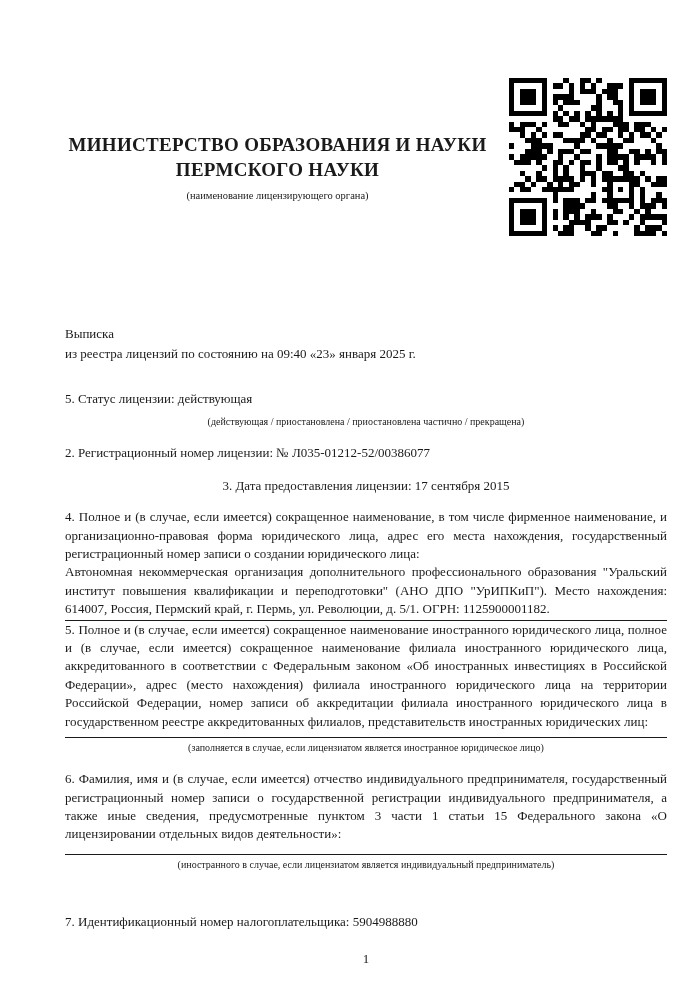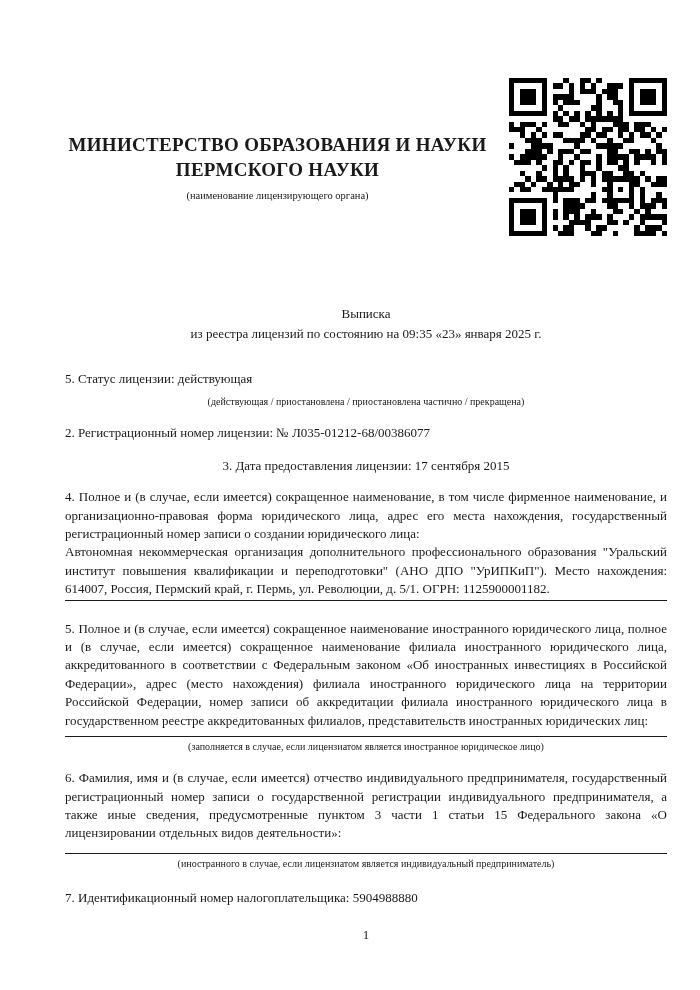--- a/index.html
+++ b/index.html
@@ -7,39 +7,39 @@
     width:700px;height:976px;background:#ffffff;box-sizing:border-box;
     padding:78px 33px 0 65px;position:relative;overflow:hidden;
     font-family:"Liberation Serif","DejaVu Serif",serif;color:#1a1a1a;
   }
   .header{position:relative;height:160px;}
   .ministry{position:absolute;left:0;top:54px;width:425px;text-align:center;}
   .ministry-name{font-weight:bold;font-size:19px;line-height:25px;letter-spacing:.3px;}
   .ministry-caption{font-size:10.5px;line-height:13px;margin-top:7px;}
   .qr{position:absolute;right:0;top:0;width:158px;height:158px;}
   .qr svg{display:block;width:158px;height:158px;}
-  .doc-title{margin-top:66px;text-align:center;font-size:13px;line-height:19.5px;}
+  .doc-title{margin-top:86px;text-align:left;font-size:13px;line-height:19.5px;}
   .item{font-size:13px;line-height:18.4px;}
   .para{text-align:justify;text-justify:inter-word;}
   .caption{font-size:10px;line-height:12px;text-align:center;color:#1a1a1a;}
   .rule{height:0;border-bottom:1.8px solid #1a1a1a;}
   .m-item1{margin-top:27px;}
   .m-cap1{margin-top:8px;}
   .m-item2{margin-top:16px;}
   .m-item3{margin-top:14px;text-align:center;}
   .m-item4{margin-top:13px;}
   .m-rule4{margin-top:1px;}
   .m-cap4{margin-top:3px;}
-  .m-item5{margin-top:19px;}
+  .m-item5{}
   .m-rule5{margin-top:6px;}
   .m-cap5{margin-top:4px;}
   .m-item6{margin-top:16px;}
   .m-rule6{margin-top:10px;}
   .m-cap6{margin-top:4px;}
-  .m-item7{margin-top:19px;}
+  .m-item7{margin-top:42px;}
   .page-number{margin-top:20px;text-align:center;font-size:13px;line-height:15px;}
 </style>
 </head>
 <body>
 
 <div class="page">
 
   <div class="header">
     <div class="ministry">
       <div class="ministry-name">МИНИСТЕРСТВО ОБРАЗОВАНИЯ И НАУКИ</div>
@@ -469,27 +469,27 @@
           <rect x="24" y="28" width="1" height="1"></rect>
           <rect x="25" y="28" width="1" height="1"></rect>
           <rect x="26" y="28" width="1" height="1"></rect>
           <rect x="28" y="28" width="1" height="1"></rect>
         </svg>
       </div>
   </div>
 
   <div class="doc-title">
     <div>Выписка</div>
-    <div>из реестра лицензий по состоянию на 09:35 «23» января 2025 г.</div>
+    <div>из реестра лицензий по состоянию на 09:40 «23» января 2025 г.</div>
   </div>
 
   <div class="item m-item1">5. Статус лицензии: действующая</div>
   <div class="caption m-cap1">(действующая / приостановлена / приостановлена частично / прекращена)</div>
 
-  <div class="item m-item2">2. Регистрационный номер лицензии: № Л035-01212-68/00386077</div>
+  <div class="item m-item2">2. Регистрационный номер лицензии: № Л035-01212-52/00386077</div>
 
   <div class="item m-item3">3. Дата предоставления лицензии: 17 сентября 2015</div>
 
   <div class="item para m-item4">
     <div class="para">4. Полное и (в случае, если имеется) сокращенное наименование, в том числе фирменное наименование, и организационно-правовая форма юридического лица, адрес его места нахождения, государственный регистрационный номер записи о создании юридического лица:</div>
     <div class="para">Автономная некоммерческая организация дополнительного профессионального образования "Уральский институт повышения квалификации и переподготовки" (АНО ДПО "УрИПКиП"). Место нахождения: 614007, Россия, Пермский край, г. Пермь, ул. Революции, д. 5/1. ОГРН: 1125900001182.</div>
   </div>
   <div class="rule m-rule4"></div>
 
   <div class="item para m-item5">5. Полное и (в случае, если имеется) сокращенное наименование иностранного юридического лица, полное и (в случае, если имеется) сокращенное наименование филиала иностранного юридического лица, аккредитованного в соответствии с Федеральным законом «Об иностранных инвестициях в Российской Федерации», адрес (место нахождения) филиала иностранного юридического лица на территории Российской Федерации, номер записи об аккредитации филиала иностранного юридического лица в государственном реестре аккредитованных филиалов, представительств иностранных юридических лиц:</div>

